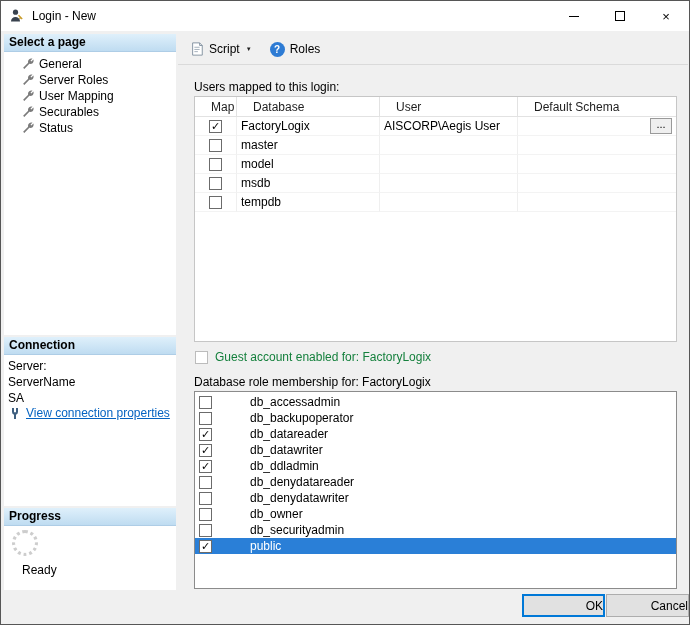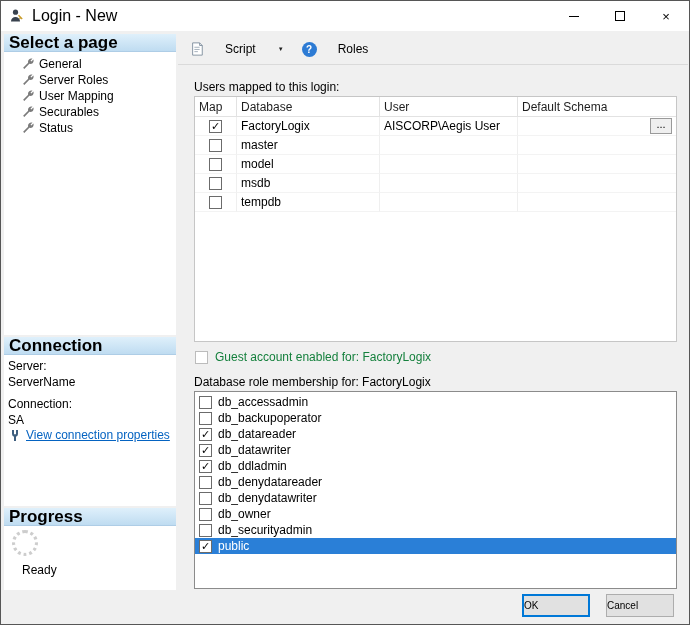--- a/index.html
+++ b/index.html
@@ -2,29 +2,29 @@
 <html><head>
 <meta charset="utf-8">
 <style>
   * { box-sizing: border-box; margin: 0; padding: 0; }
   body { width: 690px; font-family: "Liberation Sans", "DejaVu Sans", sans-serif; background: #fff; }
   .window { position: relative; width: 690px; height: 625px; background: #f0f0f0; border: 1px solid #565656; overflow: hidden; font-size: 12px; color: #000; }
 
   
   .titlebar { position: absolute; left: 0; top: 0; width: 100%; height: 30px; background: #ffffff; display: flex; align-items: center; padding-left: 8px; }
   .title-icon { display: inline-flex; width: 16px; height: 16px; margin-right: 7px; }
-  .title-text { font-size: 16px; }
+  .title-text { font-size: 12px; }
   .title-controls { margin-left: auto; display: flex; height: 30px; }
   .tbtn { width: 46px; height: 30px; display: flex; align-items: center; justify-content: center; font-size: 13px; cursor: default; }
   .glyph-min { width: 10px; height: 1px; background: #000; display: block; }
   .glyph-max { width: 10px; height: 10px; border: 1px solid #000; display: block; }
 
   
   .panel { position: absolute; left: 3px; width: 172px; background: #fff; }
-  .panel-header { height: 18px; line-height: 17px; padding-left: 5px; font-weight: bold; font-size: 17px;
+  .panel-header { height: 18px; line-height: 17px; padding-left: 5px; font-weight: bold; font-size: 12px;
                   background: linear-gradient(#dff0fb, #bfdcf1); border-bottom: 1px solid #aecde6; }
   .pages-panel { top: 33px; height: 301px; }
   .connection-panel { top: 336px; height: 169px; }
   .progress-panel { top: 507px; height: 82px; }
 
   .page-list { padding-top: 4px; }
   .page-item { display: flex; align-items: center; height: 16px; padding-left: 18px; cursor: default; }
   .page-item .wrench { display: inline-flex; width: 12px; height: 12px; margin-right: 5px; }
 
   .conn-body { padding-top: 3px; }
@@ -33,51 +33,51 @@
   .conn-link-row { display: flex; align-items: center; margin-top: 0; padding-left: 5px; }
   .conn-icon { display: inline-flex; width: 12px; height: 13px; margin-right: 5px; }
   .conn-link { color: var(--link, #0563c1); text-decoration: underline; cursor: pointer; }
 
   .progress-body { display: flex; align-items: flex-start; padding: 4px 0 0 8px; flex-direction: column; }
   .spinner { width: 26px; height: 26px; border: 3px dotted #cdcdcd; border-radius: 50%; flex: none; }
   .progress-status { margin: 7px 0 0 10px; }
 
   
   .toolbar { position: absolute; left: 177px; top: 33px; width: 510px; height: 31px; display: flex; align-items: center; padding-left: 7px; background: #f0f0f0; border-bottom: 1px solid #dadada; }
-  .tool-btn { display: flex; align-items: center; padding: 3px 5px; margin-right: 8px; cursor: default; gap: 16px; }
+  .tool-btn { display: flex; align-items: center; padding: 3px 5px; margin-right: 8px; cursor: default; }
   .script-icon { display: inline-flex; width: 14px; height: 14px; margin-right: 5px; }
   .dd-arrow { font-size: 6px; margin-left: 6px; color: #1e1e1e; }
   .help-icon { width: 15px; height: 15px; border-radius: 50%; background: var(--help-blue, #2d7bd4); color: #fff; font-weight: bold; font-size: 10px; display: flex; align-items: center; justify-content: center; margin-right: 5px; flex: none; }
 
   
   .users-label { position: absolute; left: 193px; top: 79px; }
   .user-table { position: absolute; left: 193px; top: 95px; width: 483px; height: 246px; background: #fff; border: 1px solid #c6c6c6; overflow: hidden; }
   .t-header, .trow { display: grid; grid-template-columns: 42px 143px 138px 1fr; }
-  .hcell { height: 20px; padding: 3px 4px 0; border-right: 1px solid #e2e2e2; border-bottom: 1px solid #e2e2e2; color: #1e1e1e; overflow: hidden; white-space: nowrap; }
+  .hcell { height: 20px; padding: 3px 16px 0; border-right: 1px solid #e2e2e2; border-bottom: 1px solid #e2e2e2; color: #1e1e1e; overflow: hidden; white-space: nowrap; }
   .hcell:last-child { border-right: none; }
   .tcell { height: 19px; padding: 0 4px; border-right: 1px solid #efefef; border-bottom: 1px solid #f3f3f3; display: flex; align-items: center; overflow: hidden; white-space: nowrap; }
   .tcell:last-child { border-right: none; }
   .tcell.map { justify-content: center; }
   .browse { margin-left: auto; width: 22px; height: 16px; border: 1px solid #9a9a9a; background: #efefef; text-align: center; line-height: 10px; font-size: 11px; cursor: default; }
 
   
   .cb { width: 13px; height: 13px; border: 1px solid #6b6b6b; background: #fff; display: inline-flex; align-items: center; justify-content: center; font-size: 11px; line-height: 1; color: #000; flex: none; cursor: default; }
   .cb.disabled { border-color: #bcbcbc; }
 
   .guest-row { position: absolute; left: 194px; top: 349px; display: flex; align-items: center; }
   .guest-label { margin-left: 7px; color: #15803d; }
 
   .role-label { position: absolute; left: 193px; top: 374px; }
   .role-list { position: absolute; left: 193px; top: 390px; width: 483px; height: 198px; background: #fff; border: 1px solid #8b8b8b; padding-top: 2px; overflow: hidden; }
-  .role-row { display: flex; align-items: center; height: 16px; padding-left: 4px; cursor: default; }
+  .role-row { display: flex; align-items: center; height: 16px; padding-left: 4px; cursor: default; gap: 32px; }
   .role-row .role-name { margin-left: 6px; }
   .role-row.selected { background: var(--sel, #0078d7); color: #fff; }
 
   
-  .btn { position: absolute; width: 68px; height: 23px; background: #e1e1e1; border: 1px solid #adadad; font-family: inherit; font-size: 10px; text-align: left; cursor: default; }
+  .btn { position: absolute; width: 83px; height: 23px; background: #e1e1e1; border: 1px solid #adadad; font-family: inherit; font-size: 12px; text-align: right; cursor: default; }
   .btn-ok { left: 521px; top: 593px; border: 2px solid #0078d7; }
   .btn-cancel { left: 605px; top: 593px; }
 </style>
 </head>
 <body>
 
 <div class="window" style="--sel: #2a7fd7; --link: #0563c1; --help-blue: #2d7bd4;">
 
   <div class="titlebar">
     <span class="title-icon">
@@ -143,21 +143,20 @@
           <span>Status</span>
         </div>
       </div>
   </div>
 
   <div class="panel connection-panel">
     <div class="panel-header">Connection</div>
     <div class="conn-body">
       <div class="conn-line">Server:</div>
       <div class="conn-line">ServerName</div>
-      <div class="conn-line mt6">Connection:</div>
       <div class="conn-line">SA</div>
       <div class="conn-link-row">
         <span class="conn-icon">
           <svg width="12" height="13" viewBox="0 0 12 13">
             <path fill="#3f5f7f" d="M3 1v4a3 3 0 0 0 2 2.8V12h2V7.8A3 3 0 0 0 9 5V1H7v4.2H5V1z"></path>
           </svg>
         </span>
         <a class="conn-link">View connection properties</a>
       </div>
     </div>

